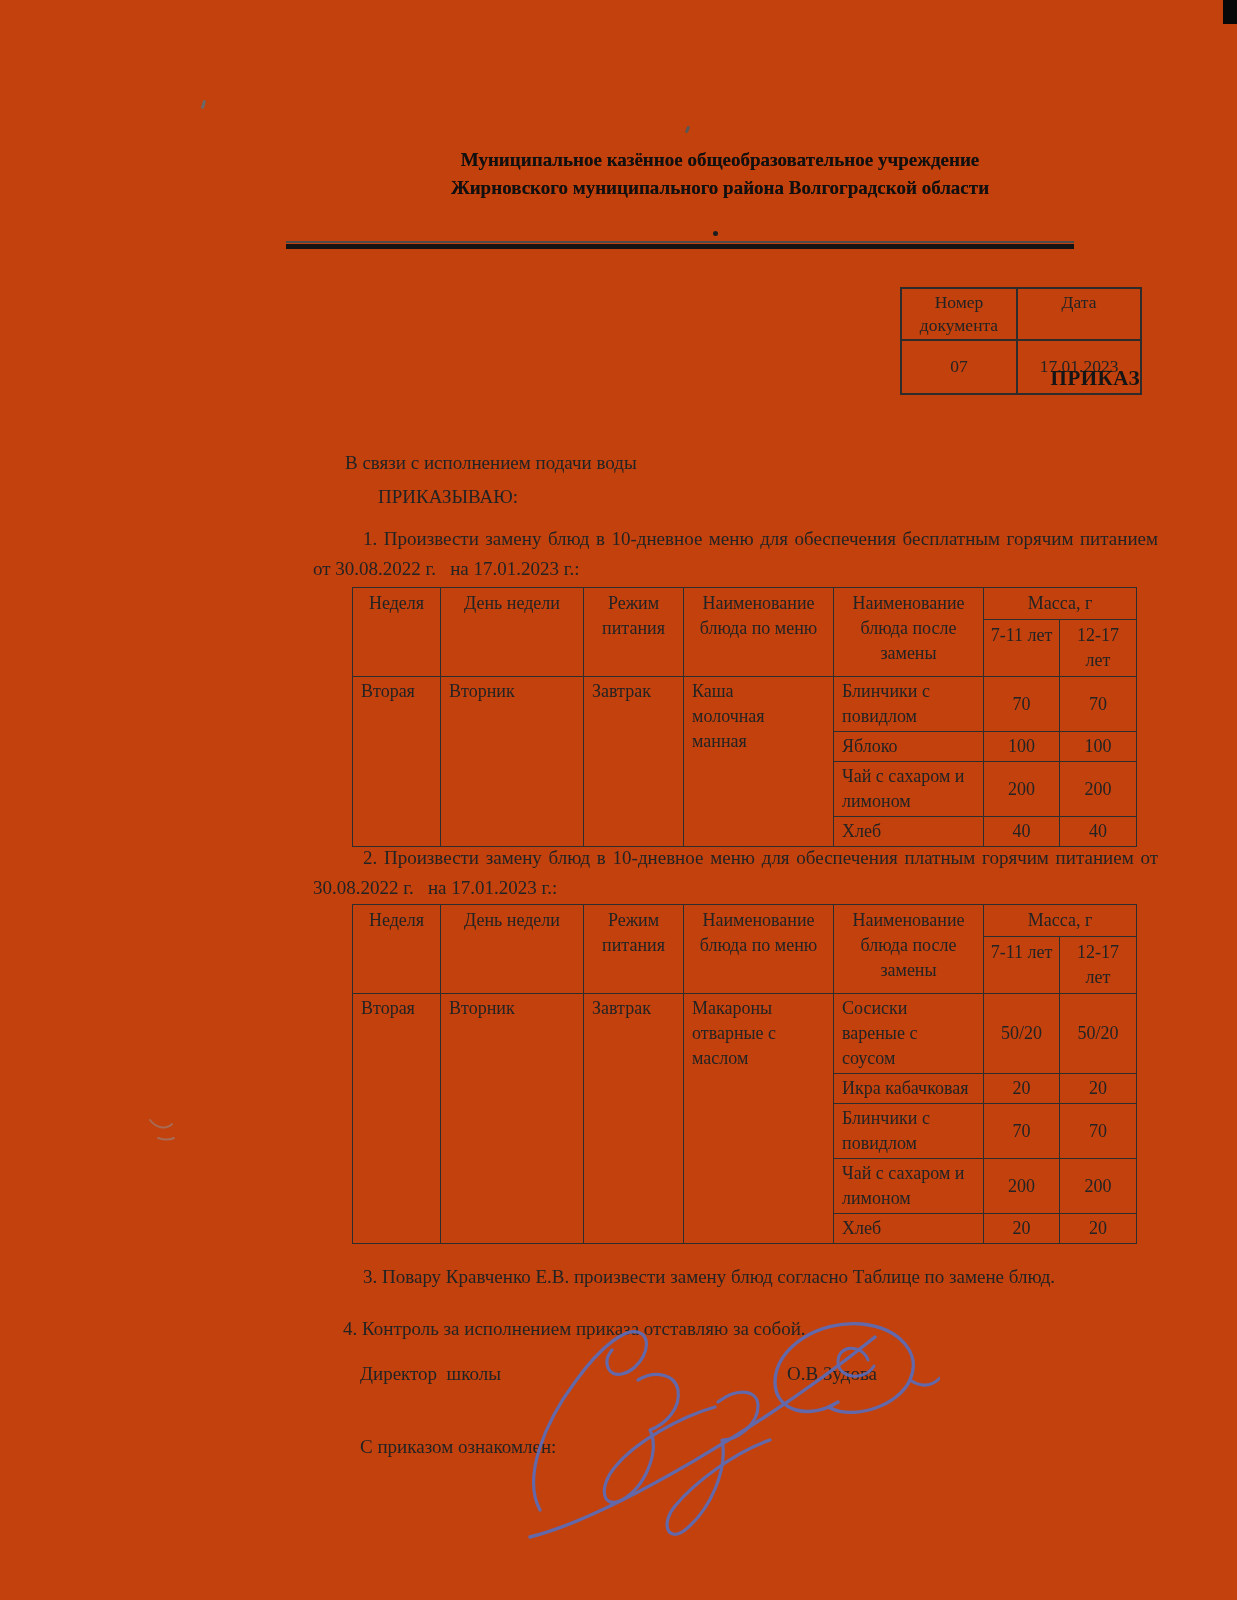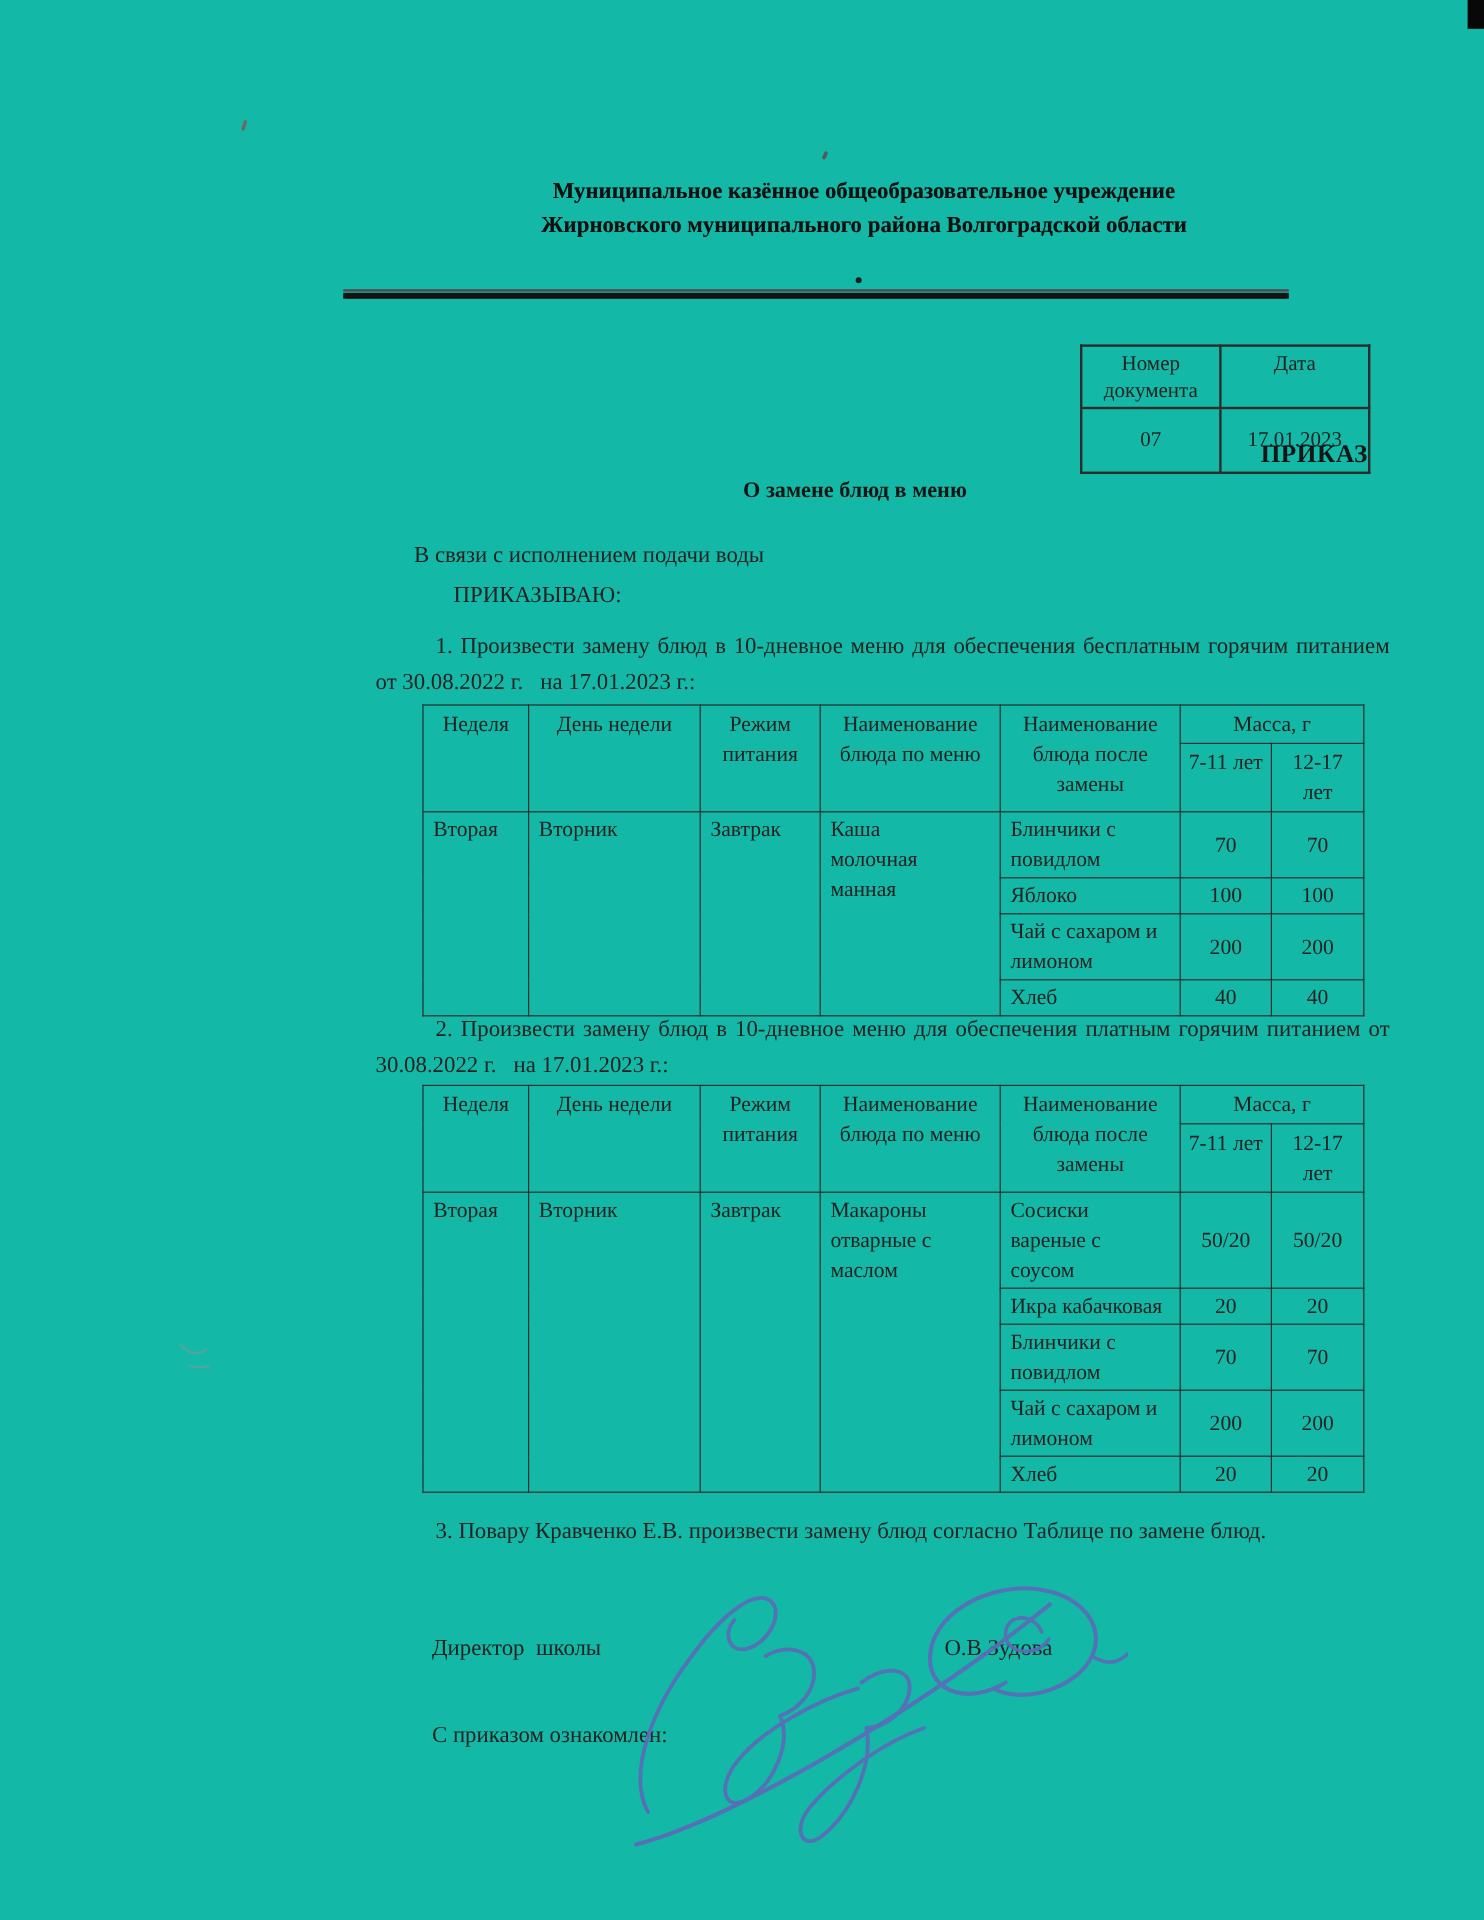--- a/index.html
+++ b/index.html
@@ -1,18 +1,18 @@
 <!DOCTYPE html>
 <html><head>
 <meta charset="utf-8">
 <style>
   html,body{margin:0;padding:0;background:#e9e9e7;}
   .page{
     position:relative; width:1237px; height:1600px;
-    background:#14b8a6; overflow:hidden;
+    background:#c2410c; overflow:hidden;
     font-family:"Liberation Serif","DejaVu Serif",serif;
     color:#232323;
   }
   .abs{position:absolute;}
   
   .org-header{
     top:146px; left:285px; width:870px;
     text-align:center; font-weight:bold; color:#101010;
     font-size:19px; line-height:28px;
     text-shadow:0 0 .5px rgba(0,0,0,.45);
@@ -106,21 +106,20 @@
       </tr>
       <tr>
         <td>07</td>
         <td>17.01.2023</td>
       </tr>
     </tbody>
       </table>
   </div>
 
   <div class="abs doc-title">ПРИКАЗ</div>
-  <div class="abs doc-subtitle">О замене блюд в меню</div>
 
   <div class="abs reason">В связи с исполнением подачи воды</div>
   <div class="abs decree">ПРИКАЗЫВАЮ:</div>
 
   <div class="abs para para1">1. Произвести замену блюд в 10-дневное меню для обеспечения бесплатным горячим питанием от 30.08.2022 г.&nbsp;&nbsp; на 17.01.2023 г.:</div>
 
   <div class="abs menu t1">
     <table>
       <colgroup>
         <col style="width:88px">
@@ -225,20 +224,21 @@
       <tr>
         <td>Хлеб</td>
         <td class="num">20</td>
         <td class="num">20</td>
       </tr>
     </tbody>
       </table>
   </div>
 
   <div class="abs para para3">3. Повару Кравченко Е.В. произвести замену блюд согласно Таблице по замене блюд.</div>
+  <div class="abs para4">4. Контроль за исполнением приказа отставляю за собой.</div>
 
   <div class="abs director-row">
     <span>Директор&nbsp; школы</span>
     <span class="director-name">О.В.Зудова</span>
   </div>
 
   <div class="abs ack">С приказом ознакомлен:</div>
 
   <svg class="abs sig" viewBox="0 0 470 280">
     <g fill="none" stroke="#5b6cb8" stroke-linecap="round" stroke-linejoin="round" opacity="0.92">

